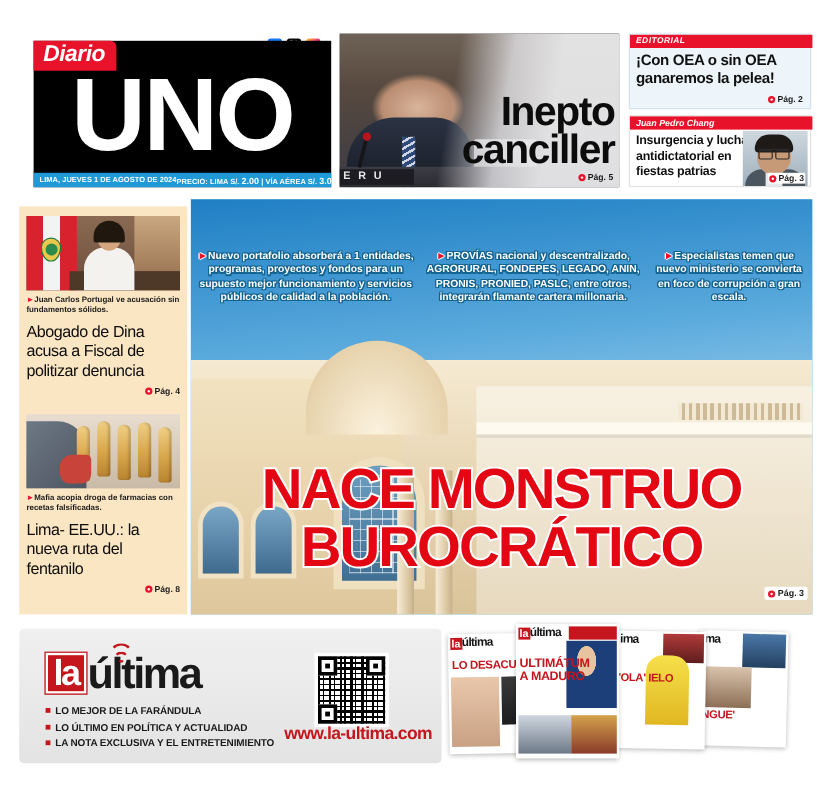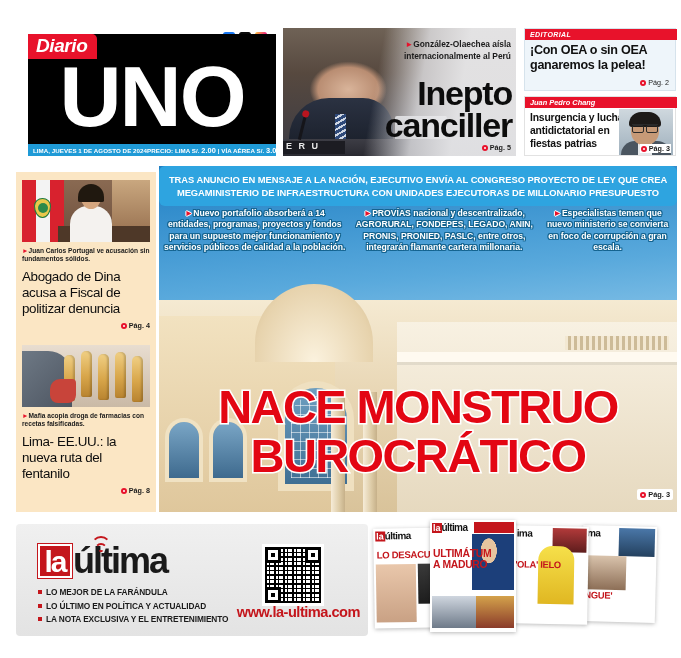--- a/index.html
+++ b/index.html
@@ -134,21 +134,21 @@
     background: #e8122b; color: #fff; font-size: 7px; font-weight: bold;
     font-style: italic; letter-spacing: .4px; padding-left: 5px;
     display: flex; align-items: center;
   }
   .ed-title {
     position: absolute; left: 5px; top: 14px; width: 144px;
     font-size: 12.6px; font-weight: bold; line-height: 14.5px; color: #111;
     letter-spacing: -.3px;
   }
   .ed-pag { position: absolute; right: 6px; bottom: 3px; font-size: 7.2px;
-    font-weight: normal; color: #1b1b1b; display: flex; align-items: center; gap: 2px; }
+    font-weight: bold; color: #1b1b1b; display: flex; align-items: center; gap: 2px; }
 
   .columnist {
     position: absolute; left: 524px; top: 96px; width: 152px; height: 60px;
     background: #ffffff; border: 1px solid #e2e2e2;
   }
   .col-tag {
     position: absolute; left: 0; top: 0; width: 152px; height: 11px;
     background: #e8122b; color: #fff; font-size: 7.4px; font-weight: bold;
     font-style: italic; padding-left: 5px; display: flex; align-items: center;
   }
@@ -447,21 +447,20 @@
   <div class="top-center">
     <div class="tc-photo">
       <div class="tc-suit"></div>
       <div class="tc-tie"></div>
       <div class="tc-laptop"></div>
       <div class="tc-desk"></div>
       <div class="tc-mic"></div>
       <div class="tc-plate">E R U</div>
       <div class="tc-shade"></div>
     </div>
-    <div class="tc-kicker"><span class="tri">►</span><span>González-Olaechea aísla internacionalmente al Perú</span></div>
     <div class="tc-head1">Inepto</div>
     <div class="tc-head2">canciller</div>
     <div class="tc-pag">
         <span class="dot"></span>
         <span>Pág. 5</span>
       </div>
   </div>
 
   <div class="editorial">
     <div class="ed-tag">EDITORIAL</div>
@@ -535,27 +534,23 @@
       <div class="cg-left"></div>
       <div class="cg-dome"></div>
       <div class="cg-arch"></div>
       <div class="cg-winL"></div>
       <div class="cg-winL2"></div>
       <div class="cg-pill" style="left:172px"></div>
       <div class="cg-pill" style="left:204px"></div>
     </div>
   </div>
 
-  <div class="blue-banner">
-    <div class="bb-line">TRAS ANUNCIO EN MENSAJE A LA NACIÓN, EJECUTIVO ENVÍA AL CONGRESO PROYECTO DE LEY QUE CREA</div>
-    <div class="bb-line">MEGAMINISTERIO DE INFRAESTRUCTURA CON UNIDADES EJECUTORAS DE MILLONARIO PRESUPUESTO</div>
-  </div>
 
   <div class="bullets">
-    <div class="bullet b1"><span class="tri">►</span><span>Nuevo portafolio absorberá a 14 entidades, programas, proyectos y fondos para un supuesto mejor funcionamiento y servicios públicos de calidad a la población.</span></div>
+    <div class="bullet b1"><span class="tri">►</span><span>Nuevo portafolio absorberá a 1 entidades, programas, proyectos y fondos para un supuesto mejor funcionamiento y servicios públicos de calidad a la población.</span></div>
     <div class="bullet b2"><span class="tri">►</span><span>PROVÍAS nacional y descentralizado, AGRORURAL, FONDEPES, LEGADO, ANIN, PRONIS, PRONIED, PASLC, entre otros, integrarán flamante cartera millonaria.</span></div>
     <div class="bullet b3"><span class="tri">►</span><span>Especialistas temen que nuevo ministerio se convierta en foco de corrupción a gran escala.</span></div>
   </div>
 
   <div class="main-head">
     <div class="mh-line">NACE MONSTRUO</div>
     <div class="mh-line">BUROCRÁTICO</div>
   </div>
 
   <div class="main-pag">

